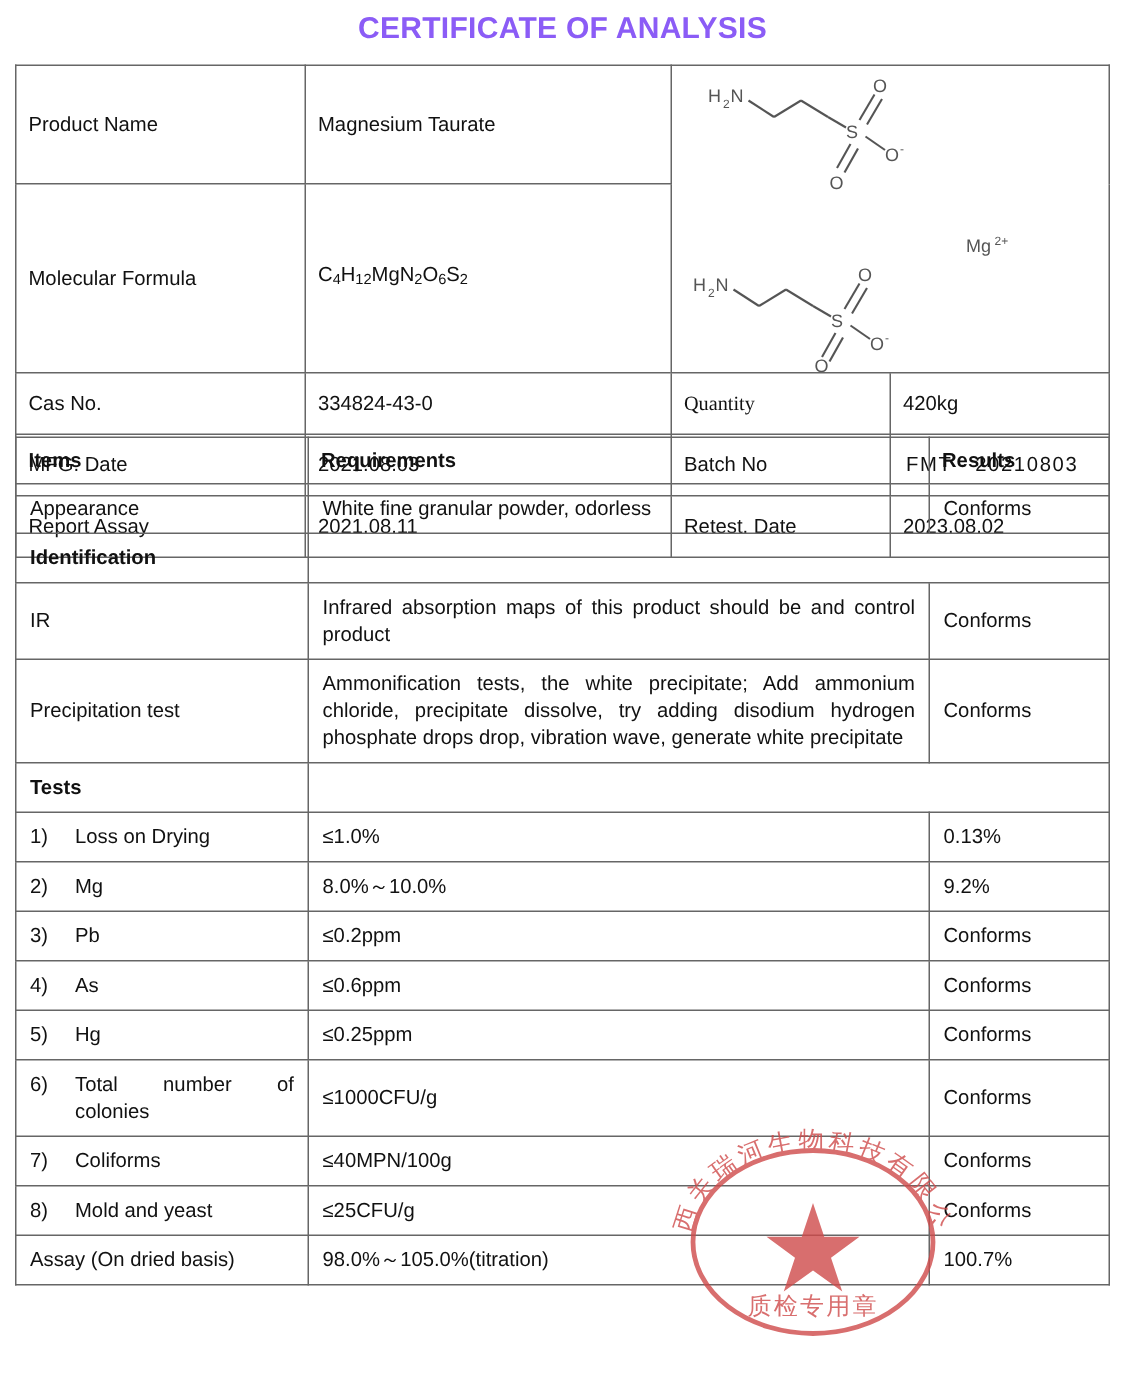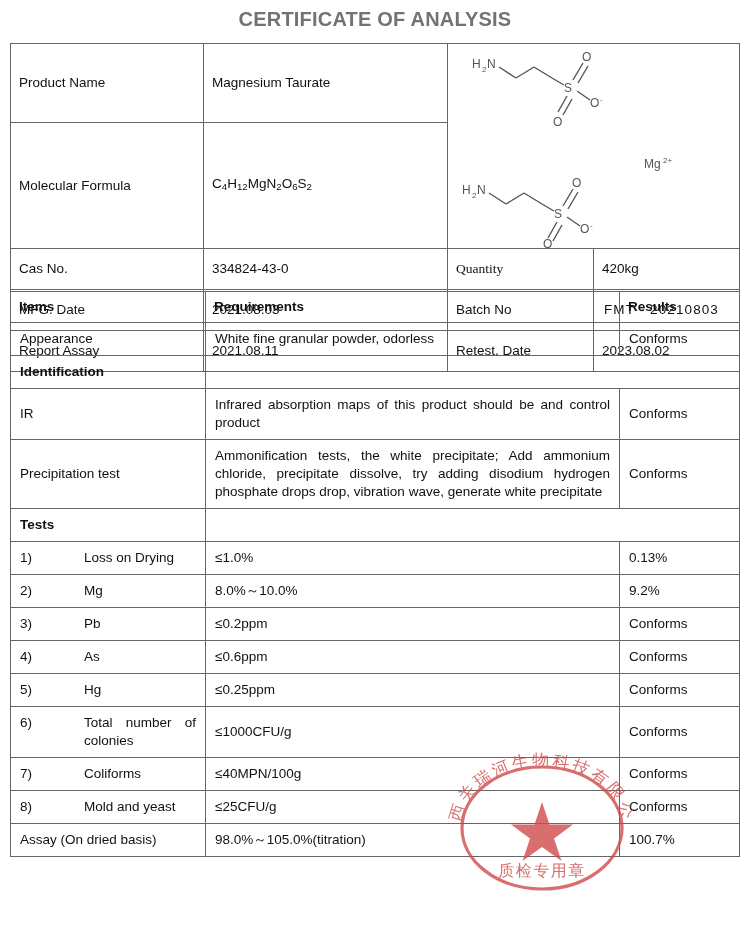--- a/index.html
+++ b/index.html
@@ -26,21 +26,21 @@
 
   
   .doc-title {
     text-align: center;
     font-size: 20px;
     font-weight: bold;
     letter-spacing: 0.2px;
     margin: 6px 0 0 0;
     padding: 0;
     line-height: 26px;
-    color: #737373;
+    color: #8b5cf6;
   }
 
   
   table {
     border-collapse: collapse;
     table-layout: fixed;
     background: transparent;
   }
   td, th {
     border: 1px solid #666;
@@ -105,21 +105,21 @@
   .col-items   { width: 178px; margin-top: 36px; }
   .col-req     { width: 397px; }
   .col-res     { width: auto; }
   .section-row td { font-weight: bold; }
   .justify { text-align: justify; text-align-last: left; }
   .numbered {
     display: flex;
     gap: 0;
   }
   .num-idx { width: 30px; flex: 0 0 30px; }
-  .num-txt { flex: 1 1 auto; margin-left: 34px; }
+  .num-txt { flex: 1 1 auto; }
   .num-txt.justify-text {
     text-align: justify;
     text-align-last: left;
   }
 
   
   .stamp {
     position: absolute;
     left: 441px;
     top: 743px;

